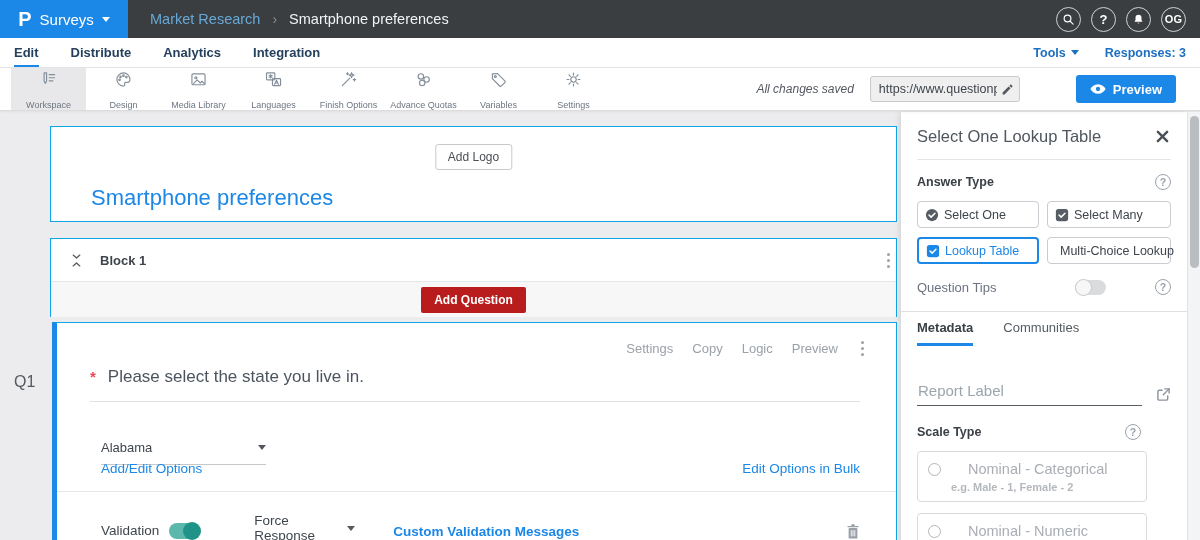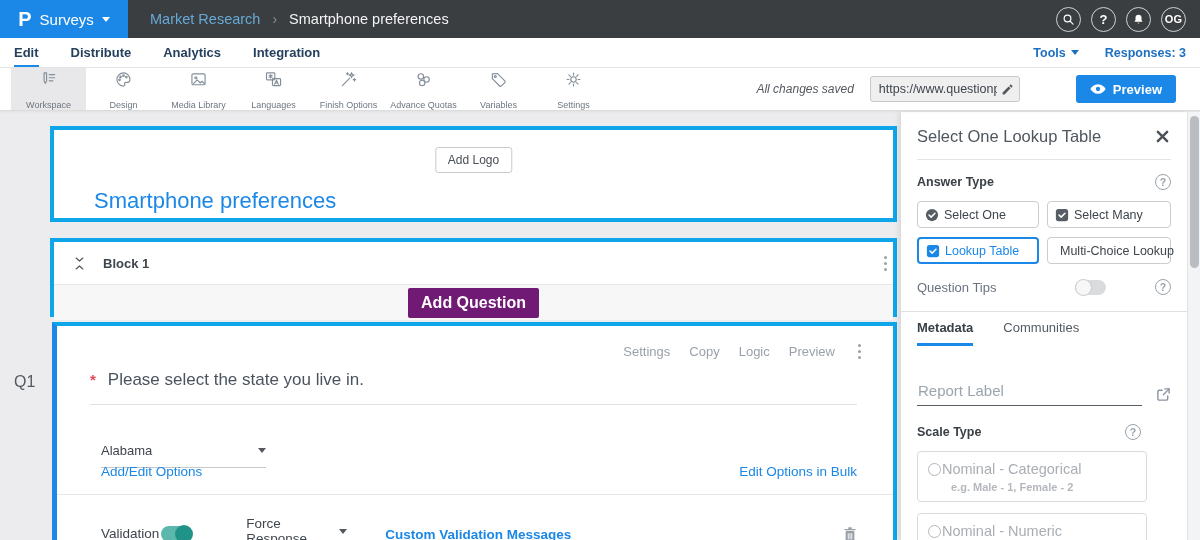--- a/index.html
+++ b/index.html
@@ -40,45 +40,45 @@
   .tb-item { width:75px; height:100%; display:flex; flex-direction:column; align-items:center; justify-content:center; gap:10px; cursor:pointer; }
   .tb-item.active { background:#e8e8ea; }
   .tb-item svg { width:21px; height:21px; stroke:#848e99; fill:none; stroke-width:1.3; stroke-linecap:round; stroke-linejoin:round; }
   .tb-label { font-size:9px; color:#6d7681; }
   .tb-right { position:absolute; right:24px; display:flex; align-items:center; gap:14px; }
   .saved { font-size:12px; font-style:italic; color:#54595f; margin-right:2px; }
   .url-box { width:150px; height:26px; background:#efefef; border:1px solid #c9c9c9; border-radius:3px; display:flex; align-items:center; padding:0 6px 0 8px; gap:4px; }
   .url-box input { border:none; background:transparent; font-size:12.5px; color:#3f454c; width:118px; font-family:inherit; outline:none; }
   .preview-btn { margin-left:42px; background:#1b87e6; border:none; border-radius:3px; color:#fff; height:28px; padding:0 14px; font-size:13px; font-weight:bold; font-family:inherit; display:flex; align-items:center; gap:7px; cursor:pointer; }
   
-  .card { position:absolute; background:#fff; border:4px solid #0ea5e9; }
+  .card { position:absolute; background:#fff; border:1px solid #0ea5e9; }
   .title-card { left:50px; top:126px; width:847px; height:96px; }
   .addlogo-btn { position:absolute; top:17px; left:50%; transform:translateX(-50%); background:#fff; border:1px solid #c7c9cb; border-radius:3px; padding:5px 12px; font-size:12px; color:#4a4f55; font-family:inherit; cursor:pointer; }
   .survey-title { position:absolute; left:40px; top:58px; font-size:22px; color:#1b87e6; cursor:text; }
   .block-card { left:50px; top:238px; width:847px; height:79px; }
   .block-head { height:43px; display:flex; align-items:center; padding:0 2px 0 20px; border-bottom:1px solid #e7e7e8; }
   .block-name { font-size:13px; font-weight:bold; color:#3f454c; margin-left:18px; }
   .block-strip { height:35px; background:#f7f7f8; display:flex; align-items:center; justify-content:center; }
-  .addq-btn { background:#701a75; color:#fff; border:none; border-radius:2px; padding:6px 13px; font-size:16px; font-weight:bold; font-family:inherit; cursor:pointer; }
+  .addq-btn { background:#b91c1c; color:#fff; border:none; border-radius:2px; padding:6px 13px; font-size:12px; font-weight:bold; font-family:inherit; cursor:pointer; }
   .kebab { margin-left:auto; display:flex; flex-direction:column; gap:3px; padding:4px; cursor:pointer; }
   .kebab i { width:3px; height:3px; border-radius:50%; background:#9aa1a8; }
   .q-label { position:absolute; left:14px; top:373px; font-size:16px; color:#54595f; }
   .q-card { left:52px; top:322px; width:845px; height:218px; border-left:5px solid #1b87e6; border-bottom:none; }
   .q-head { position:absolute; top:14px; right:28px; display:flex; align-items:center; gap:19px; }
   .q-head a { font-size:13px; color:#9aa1a9; text-decoration:none; cursor:pointer; }
   .q-text-row { position:absolute; left:33px; right:36px; top:44px; border-bottom:1px solid #e0e0e1; padding-bottom:14px; display:flex; align-items:baseline; gap:12px; }
   .req { color:#e8465a; font-size:15px; font-weight:bold; }
   .q-text { font-size:17px; color:#4b545e; }
   .q-select { position:absolute; left:44px; top:117px; width:165px; border-bottom:1px solid #c6c8ca; padding-bottom:9px; display:flex; align-items:center; justify-content:space-between; font-size:13px; color:#3f454c; cursor:pointer; }
   .caret-gray { border-top-color:#54595f; border-left-width:4px; border-right-width:4px; }
   .q-links { position:absolute; left:44px; right:36px; top:138px; display:flex; justify-content:space-between; }
   .blue-link { color:#1b87e6; font-size:13.5px; text-decoration:none; cursor:pointer; }
   .q-divider { position:absolute; left:0; right:0; top:168px; border-top:1px solid #e6e6e7; }
   .q-validation { position:absolute; left:44px; right:36px; top:190px; display:flex; align-items:center; }
-  .val-wrap { position:relative; display:flex; align-items:center; gap:2px; padding-bottom:2px; }
+  .val-wrap { position:relative; display:flex; align-items:center; gap:10px; padding-bottom:2px; }
   .val-label { font-size:13.5px; color:#3f454c; }
   .toggle-on { width:31px; height:16px; border-radius:8px; background:#5cb8ad; position:relative; cursor:pointer; }
   .toggle-on i { position:absolute; right:-1px; top:-1px; width:18px; height:18px; border-radius:50%; background:#1f9387; }
   .force-select { margin-left:54px; width:101px; border-bottom:1px solid #90969c; padding-bottom:6px; display:flex; align-items:center; justify-content:space-between; font-size:13.5px; color:#3f454c; cursor:pointer; }
   .custom-val { margin-left:38px; font-weight:bold; }
   .trash { margin-left:auto; cursor:pointer; display:flex; }
   
   .sidebar { position:absolute; left:901px; top:112px; width:286px; height:428px; background:#fff; box-shadow:-2px 1px 5px rgba(0,0,0,.10); padding:0 16px; z-index:20; }
   .sb-titlerow { display:flex; align-items:center; justify-content:space-between; padding-top:15px; }
   .sb-title { font-size:16.5px; color:#4f565e; }
@@ -98,21 +98,21 @@
   .sb-break { border:none; border-top:1px solid #e0e0e1; margin:16px -16px 0; }
   .sb-tabs { display:flex; gap:30px; margin-top:8px; }
   .sb-tab { font-size:13px; color:#545b63; padding-bottom:8px; border-bottom:3px solid transparent; cursor:pointer; }
   .sb-tab.active { color:#3a4046; font-weight:bold; border-bottom-color:#1b87e6; }
   .report-row { display:flex; align-items:flex-end; gap:14px; margin-top:36px; }
   .report-input { flex:1; border:none; border-bottom:1.5px solid #565d65; font-size:15px; padding:0 0 6px 1px; color:#3f454c; font-family:inherit; outline:none; background:transparent; }
   .report-input::placeholder { color:#9aa5ad; }
   .ext-icon { cursor:pointer; display:flex; padding-bottom:4px; }
   .scale-row { margin-top:18px; padding-right:30px; }
   .scale-card { border:1px solid #d9dadb; border-radius:4px; margin-top:11px; padding:9px 10px 8px; width:230px; cursor:pointer; }
-  .scale-top { display:flex; align-items:center; gap:1px; }
+  .scale-top { display:flex; align-items:center; gap:27px; }
   .radio { width:13px; height:13px; border:1.5px solid #b3b6b9; border-radius:50%; flex:0 0 auto; }
   .scale-label { font-size:14.5px; color:#a9aeb4; }
   .scale-ex { font-size:11px; font-weight:bold; color:#b4b8bd; margin:4px 0 0 23px; }
   
   .scrollbar { position:absolute; right:0; top:112px; width:13px; height:428px; background:#f3f4f5; border-left:1px solid #e2e2e3; z-index:40; }
   .scroll-thumb { position:absolute; left:2px; top:4px; width:9px; height:152px; border-radius:5px; background:#b9bdc2; cursor:grab; }
   svg { display:block; }
 </style>
 </head>
 <body>

